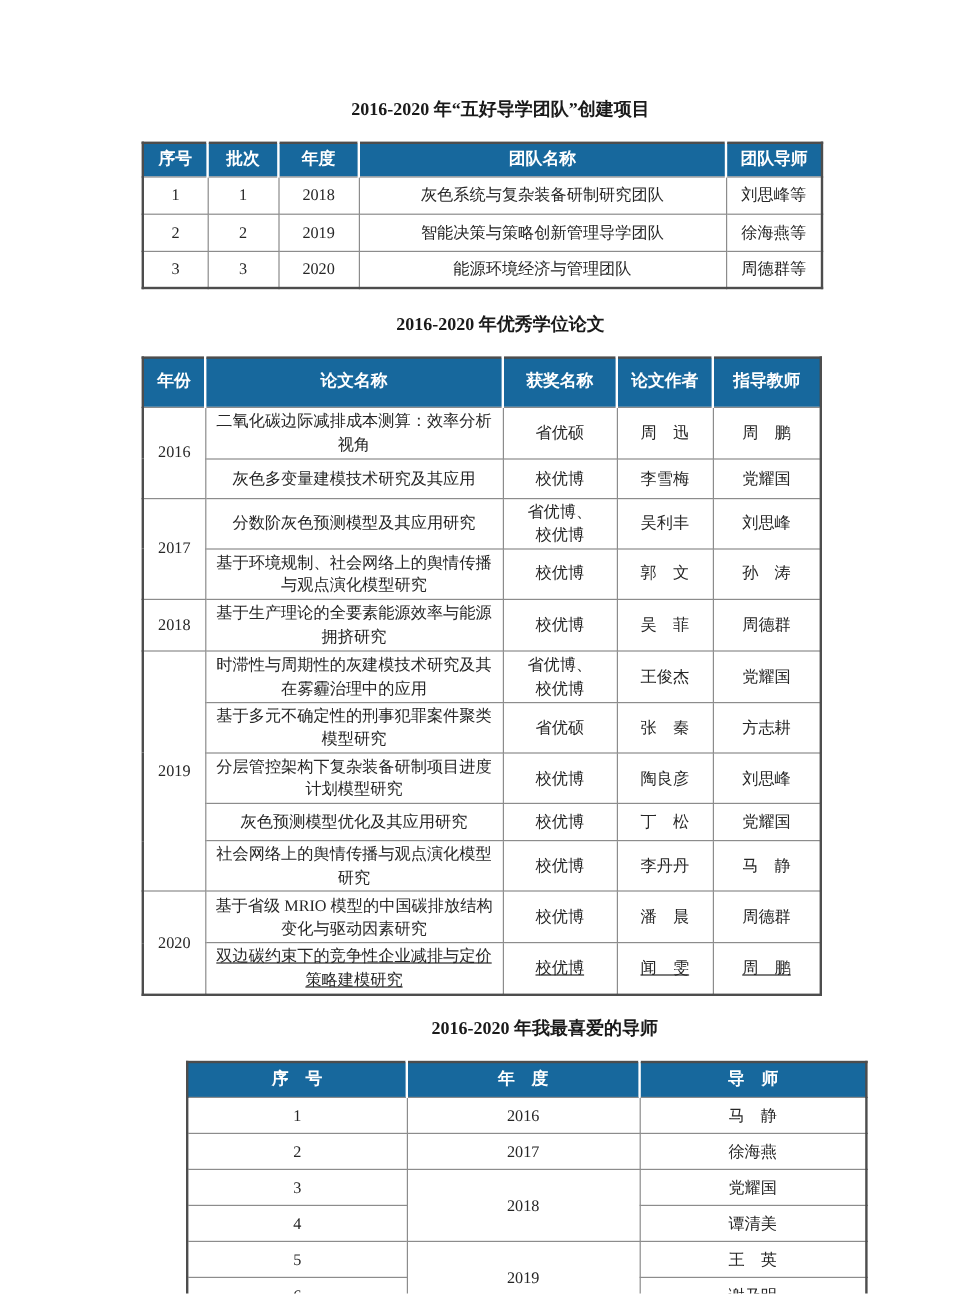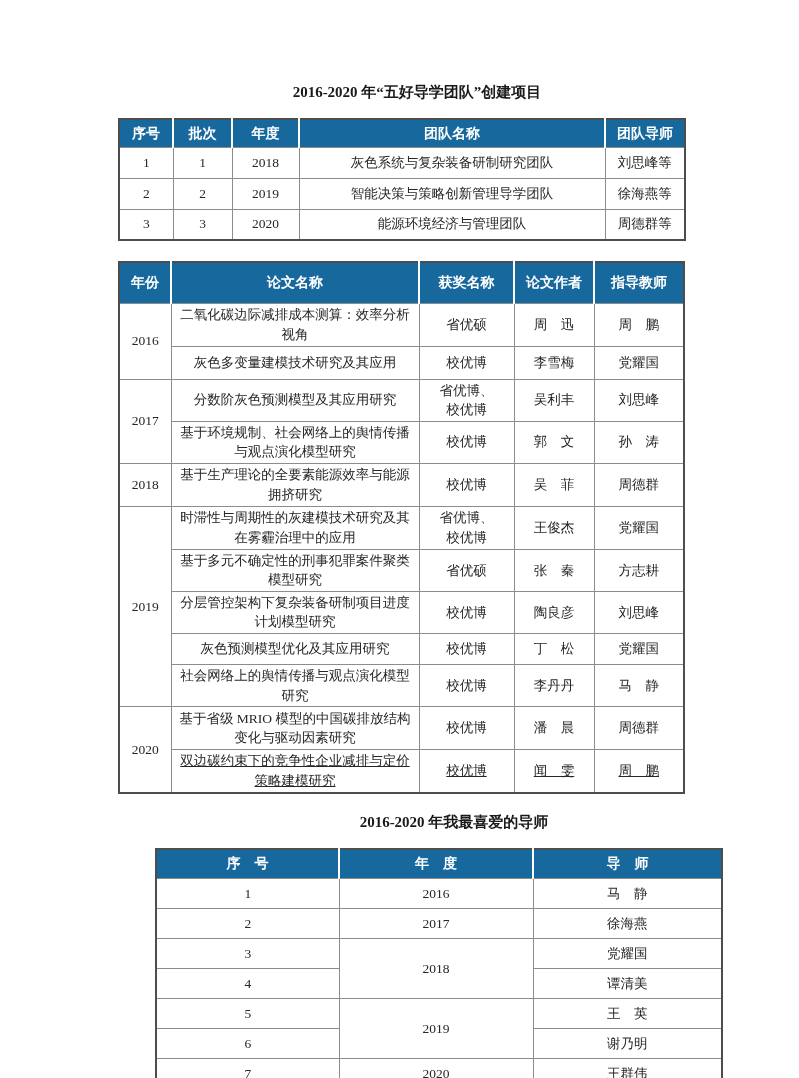--- a/index.html
+++ b/index.html
@@ -79,20 +79,21 @@
             <td>3</td>
             <td>2020</td>
             <td>能源环境经济与管理团队</td>
             <td>周德群等</td>
           </tr>
         </tbody>
       </table>
   </section>
 
   <section class="sec-2">
+    <h2 class="tbl-title">2016-2020 年优秀学位论文</h2>
     <table>
         <colgroup>
           <col style="width: 52px;">
           <col style="width: 248px;">
           <col style="width: 95px;">
           <col style="width: 80px;">
           <col style="width: 90px;">
         </colgroup>
         <thead>
           <tr style="height: 41px;">

